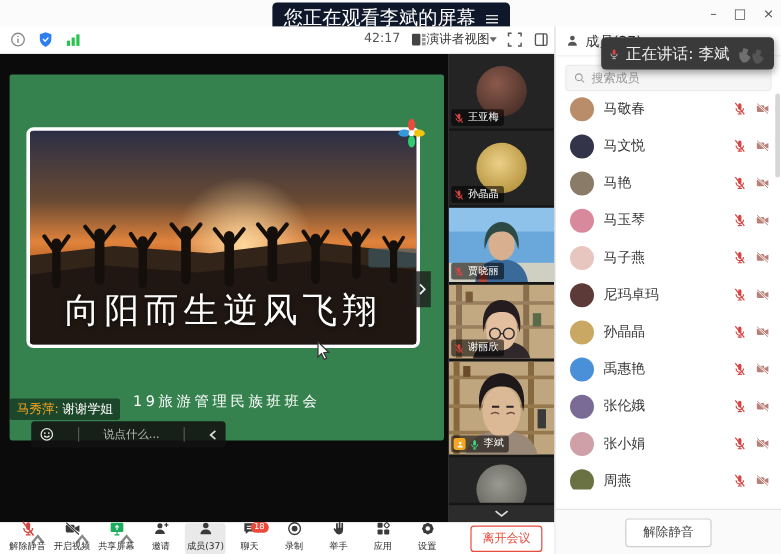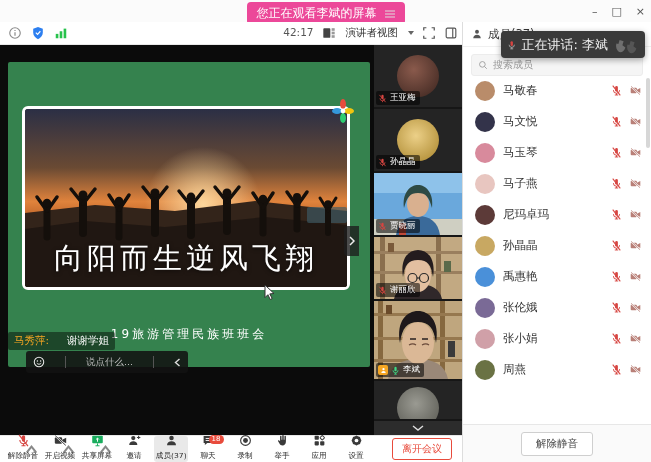--- a/index.html
+++ b/index.html
@@ -1,49 +1,49 @@
 <!DOCTYPE html>
 <html><head>
 <meta charset="utf-8">
 <style>
   html,body{margin:0;padding:0;background:#ddd;}
   .window{position:relative;width:651px;height:462px;background:#fff;overflow:hidden;
     font-family:"DejaVu Sans","Liberation Sans",sans-serif;-webkit-font-smoothing:antialiased;}
   
   .titlebar{position:absolute;left:0;top:0;width:651px;height:22px;background:#fbfbfb;}
-  .tip{position:absolute;left:50%;top:2px;transform:translateX(-50%);background:#ec4899;color:#fff;
-    font-size:12px;border-radius:4px;padding:3px 10px;display:flex;align-items:center;gap:8px;white-space:nowrap;}
+  .tip{position:absolute;left:50%;top:2px;transform:translateX(-50%);background:#0f172a;color:#fff;
+    font-size:16px;border-radius:4px;padding:3px 10px;display:flex;align-items:center;gap:8px;white-space:nowrap;}
   .winctl{position:absolute;right:6px;top:0;height:22px;display:flex;align-items:center;gap:14px;
     color:#555;font-size:11px;}
   .winctl span{cursor:default;}
   
   .topbar{position:absolute;left:0;top:22px;width:462px;height:23px;background:#fff;
     border-bottom:1px solid #e8e8e8;display:flex;align-items:center;padding:0 4px 0 8px;box-sizing:border-box;}
   .topbar .lft{display:flex;align-items:center;gap:9px;}
   .topbar .rgt{margin-left:auto;display:flex;align-items:flex-start;gap:8px;}
   .timer{font-size:10.5px;color:#555;}
-  .viewmode{display:flex;align-items:center;gap:10px;font-size:10.5px;color:#333;}
+  .viewmode{display:flex;align-items:center;gap:0;font-size:10.5px;color:#333;}
   .caret{width:0;height:0;border-left:3.5px solid transparent;border-right:3.5px solid transparent;border-top:4px solid #666;}
   .ticon{display:inline-flex;width:14px;height:14px;}
   .ticon svg{width:100%;height:100%;}
   
   .main{position:absolute;left:0;top:45px;width:374px;height:390px;background:#0b0b0b;}
   .slide{position:absolute;left:8px;top:17px;width:362px;height:305px;background:#35824e;border-radius:2px;}
   .photo{position:absolute;left:14px;top:44px;width:322px;height:178px;border:3px solid #fff;
     border-radius:6px;overflow:hidden;background:#222;}
   .photo svg{display:block;}
   .slide-title{position:absolute;left:0;bottom:8px;width:100%;text-align:center;color:#fff;
     font-size:29px;font-weight:500;letter-spacing:4px;text-shadow:0 1px 4px rgba(0,0,0,.65);white-space:nowrap;}
   .slide-sub{position:absolute;left:0;top:264px;width:100%;text-align:center;color:#fff;
     font-size:12px;letter-spacing:3px;}
   .logo{position:absolute;right:14px;top:36px;width:26px;height:26px;}
   .chat-msg{position:absolute;left:8px;top:287px;background:rgba(0,0,0,.45);border-radius:2px;
     padding:2px 6px;font-size:10.5px;white-space:nowrap;}
   .chat-msg .snd{color:#f5a623;}
-  .chat-msg .txt{color:#fff;margin-left:18px;}
+  .chat-msg .txt{color:#fff;margin-left:3px;}
   .chat-pill{position:absolute;left:26px;top:306px;height:22px;background:rgba(18,18,18,.88);
     border-radius:3px;display:flex;align-items:center;padding:0 7px;gap:20px;}
   .chat-pill .div{width:1px;height:12px;background:#555;}
   .chat-pill .ph{color:#bbb;font-size:9.5px;white-space:nowrap;}
   .next-tab{position:absolute;left:344px;top:181px;width:15px;height:30px;background:rgba(30,30,30,.8);
     border-radius:4px 0 0 4px;display:flex;align-items:center;justify-content:center;}
   .cursor{position:absolute;left:264px;top:239px;}
   
   .strip{position:absolute;left:374px;top:45px;width:88px;height:390px;background:#161616;
     display:flex;flex-direction:column;gap:2px;}
@@ -476,20 +476,41 @@
               <svg viewBox="0 0 16 16">
                 <rect x="1" y="4" width="9" height="8" rx="1.5" fill="#b98078"></rect>
                 <path d="M10 7l5-2.5v7L10 9z" fill="#b98078"></path>
                 <path d="M1.5 2l13 12" stroke="#fff" stroke-width="2.4"></path>
                 <path d="M1.5 2l13 12" stroke="#b98078" stroke-width="1.2"></path>
               </svg>
             </span>
     </span>
   </div>
 
+  <div class="m-row">
+    <span class="m-avatar" style="background: rgb(138, 122, 104);"></span>
+    <span class="m-name">马艳</span>
+    <span class="m-icons">
+      <span class="mi">
+              <svg viewBox="0 0 16 16">
+                <rect x="6" y="1.5" width="4" height="8" rx="2" fill="#d64541"></rect>
+                <path d="M3.5 7.5a4.5 4.5 0 0 0 9 0M8 12v2.5M5.5 14.5h5" stroke="#d64541" stroke-width="1.4" fill="none"></path>
+                <path d="M2.5 1l11 14" stroke="#d64541" stroke-width="1.5"></path>
+              </svg>
+            </span>
+      <span class="mi">
+              <svg viewBox="0 0 16 16">
+                <rect x="1" y="4" width="9" height="8" rx="1.5" fill="#b98078"></rect>
+                <path d="M10 7l5-2.5v7L10 9z" fill="#b98078"></path>
+                <path d="M1.5 2l13 12" stroke="#fff" stroke-width="2.4"></path>
+                <path d="M1.5 2l13 12" stroke="#b98078" stroke-width="1.2"></path>
+              </svg>
+            </span>
+    </span>
+  </div>
 
   <div class="m-row">
     <span class="m-avatar" style="background: rgb(216, 138, 156);"></span>
     <span class="m-name">马玉琴</span>
     <span class="m-icons">
       <span class="mi">
               <svg viewBox="0 0 16 16">
                 <rect x="6" y="1.5" width="4" height="8" rx="2" fill="#d64541"></rect>
                 <path d="M3.5 7.5a4.5 4.5 0 0 0 9 0M8 12v2.5M5.5 14.5h5" stroke="#d64541" stroke-width="1.4" fill="none"></path>
                 <path d="M2.5 1l11 14" stroke="#d64541" stroke-width="1.5"></path>

